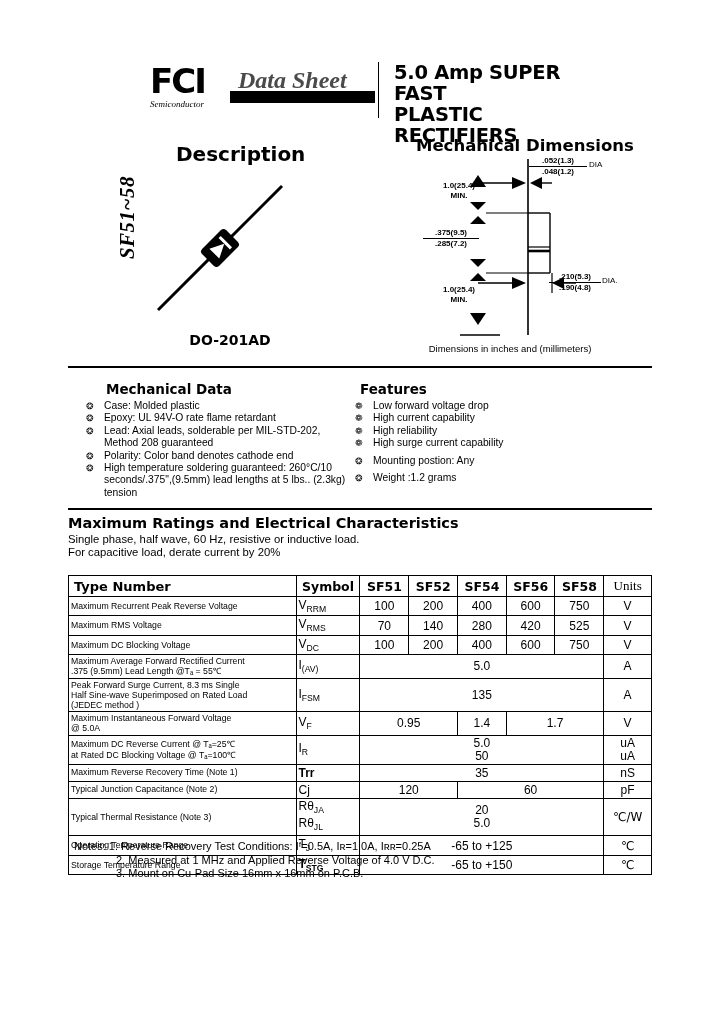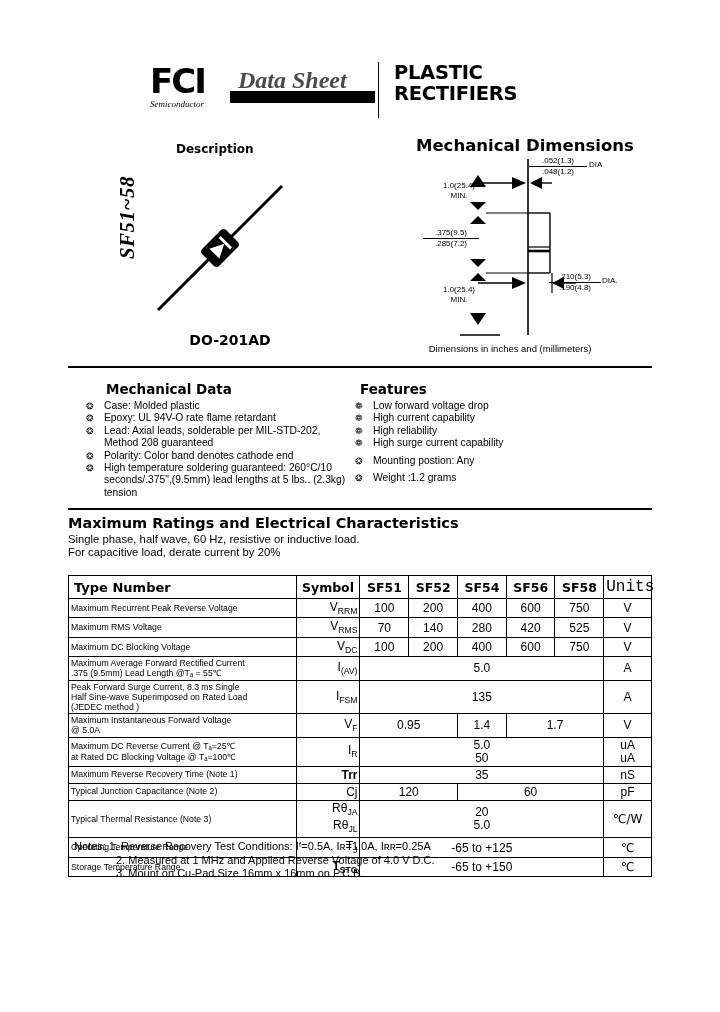--- a/index.html
+++ b/index.html
@@ -79,21 +79,21 @@
     line-height: 21px;
     letter-spacing: -0.3px;
   }
 
   
   .desc-title {
     position: absolute;
     left: 176px; top: 142px;
     font-family: "DejaVu Sans", sans-serif;
     font-weight: bold;
-    font-size: 12px;
+    font-size: 20px;
   }
   .part-vertical {
     position: absolute;
     left: 62px; top: 205px;
     width: 130px;
     text-align: center;
     font-family: "Liberation Serif", serif;
     font-style: italic;
     font-weight: bold;
     font-size: 21px;
@@ -140,21 +140,21 @@
     position: absolute;
     font-size: 8px;
     font-family: "Liberation Sans", sans-serif;
     line-height: 9.5px;
     white-space: nowrap;
   }
   .dimfrac {
     border-bottom: 1px solid #000;
     padding-bottom: 0px;
   }
-  .dimcenter { text-align: center; }
+  .dimcenter { text-align: center; font-weight: bold; }
 
   
   .rule {
     position: absolute;
     background: #000;
     height: 2px;
   }
   .rule-top   { left: 68px; top: 366px; width: 584px; }
   .rule-bot   { left: 68px; top: 508px; width: 584px; }
 
@@ -228,25 +228,25 @@
   table.ratings .c-unit  { width: 42px;  text-align: center; }
 
   table.ratings thead td {
     font-weight: bold;
     text-align: center;
     font-size: 12.5px;
     padding: 2px;
     font-family: "DejaVu Sans", sans-serif;
   }
   table.ratings thead td.c-param { text-align: left; padding-left: 5px; font-size: 13px;}
-  table.ratings thead td.c-unit  { font-family: Liberation Mono, monospace; font-weight: normal; font-size: 16px;}
+  table.ratings thead td.c-unit  { font-family: Liberation Serif, serif; font-weight: normal; font-size: 13px;}
   table.ratings thead td.c-sym   { font-size: 12.5px; }
 
   td.val { text-align: center; font-size: 12px; }
-  td.sym { text-align: right; font-size: 12px; }
+  td.sym { text-align: left; font-size: 12px; }
   td.unit { text-align: center; font-size: 12px; }
   td.param { font-size: 8.7px; line-height: 10.2px; }
   .sub { font-size: 0.72em; vertical-align: sub; }
   .deg-c {
     font-family: "DejaVu Sans", sans-serif;
     font-weight: bold;
   }
   .two-line { line-height: 13px; margin-top: 48px; }
 
   
@@ -265,20 +265,21 @@
 
   <div class="header">
     <div class="logo-block">
       <div class="logo-fci">FCI</div>
       <div class="logo-sub">Semiconductor</div>
     </div>
     <div class="datasheet-word">Data Sheet</div>
     <div class="black-bar"></div>
     <div class="hdr-divider"></div>
     <div class="hdr-title">
+      <div>5.0 Amp SUPER FAST</div>
       <div>PLASTIC RECTIFIERS</div>
     </div>
   </div>
 
   <div class="desc-title">Description</div>
   <div class="part-vertical">SF51~58</div>
 
   <svg class="diode-art" viewBox="0 0 160 160">
 
     <line x1="18" y1="142" x2="142" y2="18" stroke="#000" stroke-width="3"></line>

